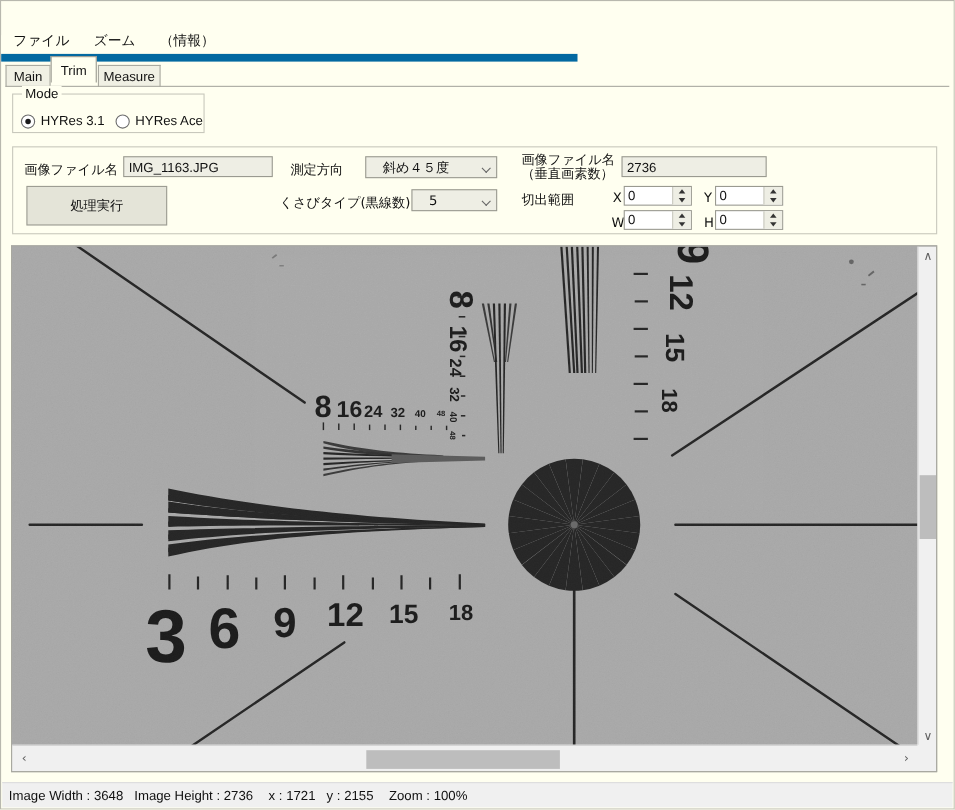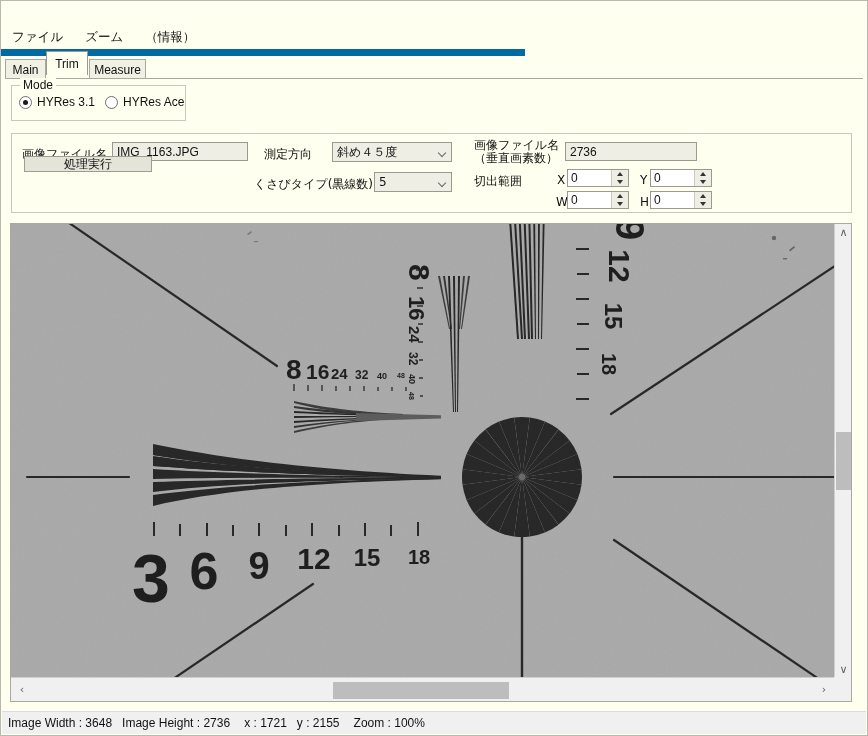--- a/index.html
+++ b/index.html
@@ -123,21 +123,21 @@
     padding-left: 44px;
   }
   .groupbox > .legend {
     position: absolute; top: -8px; left: 8px;
     background: #fffff0;
     padding: 0 3px;
     font-size: 12px; color: #111;
   }
 
   
-  .radio-row { position: absolute; display: flex; align-items: center; }
+  .radio-row { position: absolute; display: flex; align-items: center; margin-top: 8px; }
   .radio { display: flex; align-items: center; margin-right: 10px; }
   .radio .dot {
     width: 13px; height: 13px; border-radius: 50%;
     border: 1px solid #6d6d6d; background: #fff;
     margin-right: 5px; position: relative; flex: 0 0 auto;
   }
   .radio.checked .dot:after {
     content: ""; position: absolute;
     left: 3px; top: 3px; width: 5px; height: 5px;
     border-radius: 50%; background: #1a1a1a;
@@ -169,21 +169,21 @@
   }
   .combo {
     position: absolute;
     background: #eeeee4;
     border: 1px solid #9a9a90;
     display: flex; align-items: center;
     font-size: 12px; color: #111;
     padding-left: 4px;
     font-family: "DejaVu Sans", "Liberation Sans", sans-serif;
   }
-  .combo .cv { flex: 1; }
+  .combo .cv { flex: 1; margin-left: 11px; }
   .combo .chev {
     width: 17px; height: 100%;
     display: flex; align-items: center; justify-content: center;
     color: #555; font-size: 9px;
   }
   .chevglyph {
     display:block; width: 7px; height: 4px; position: relative;
   }
   .chevglyph:before {
     content:""; position:absolute; left:0; top:0;
@@ -312,21 +312,21 @@
         <span class="lbl">HYRes Ace</span>
       </div>
     </div>
   </div>
 
   <div class="groupbox" style="left:10px;top:132px;width:841px;height:80px;">
 
     <div class="lbl-static" style="left:10px;top:12px;">画像ファイル名</div>
     <div class="textbox" style="left:100px;top:8px;width:136px;height:19px;">IMG_1163.JPG</div>
 
-    <div class="btn" style="left:12px;top:22px;width:128px;height:16px;font-family:Liberation Mono, monospace;">処理実行</div>
+    <div class="btn" style="left:12px;top:35px;width:128px;height:36px;font-family:Liberation Mono, monospace;">処理実行</div>
 
     <div class="lbl-static" style="left:252px;top:12px;">測定方向</div>
     <div class="combo" style="left:320px;top:8px;width:120px;height:20px;">
       <span class="cv">斜め４５度</span>
       <span class="chev">
           <i class="chevglyph"></i>
         </span>
     </div>
 
     <div class="lbl-static" style="left:242px;top:42px;">くさびタイプ(黒線数)</div>

